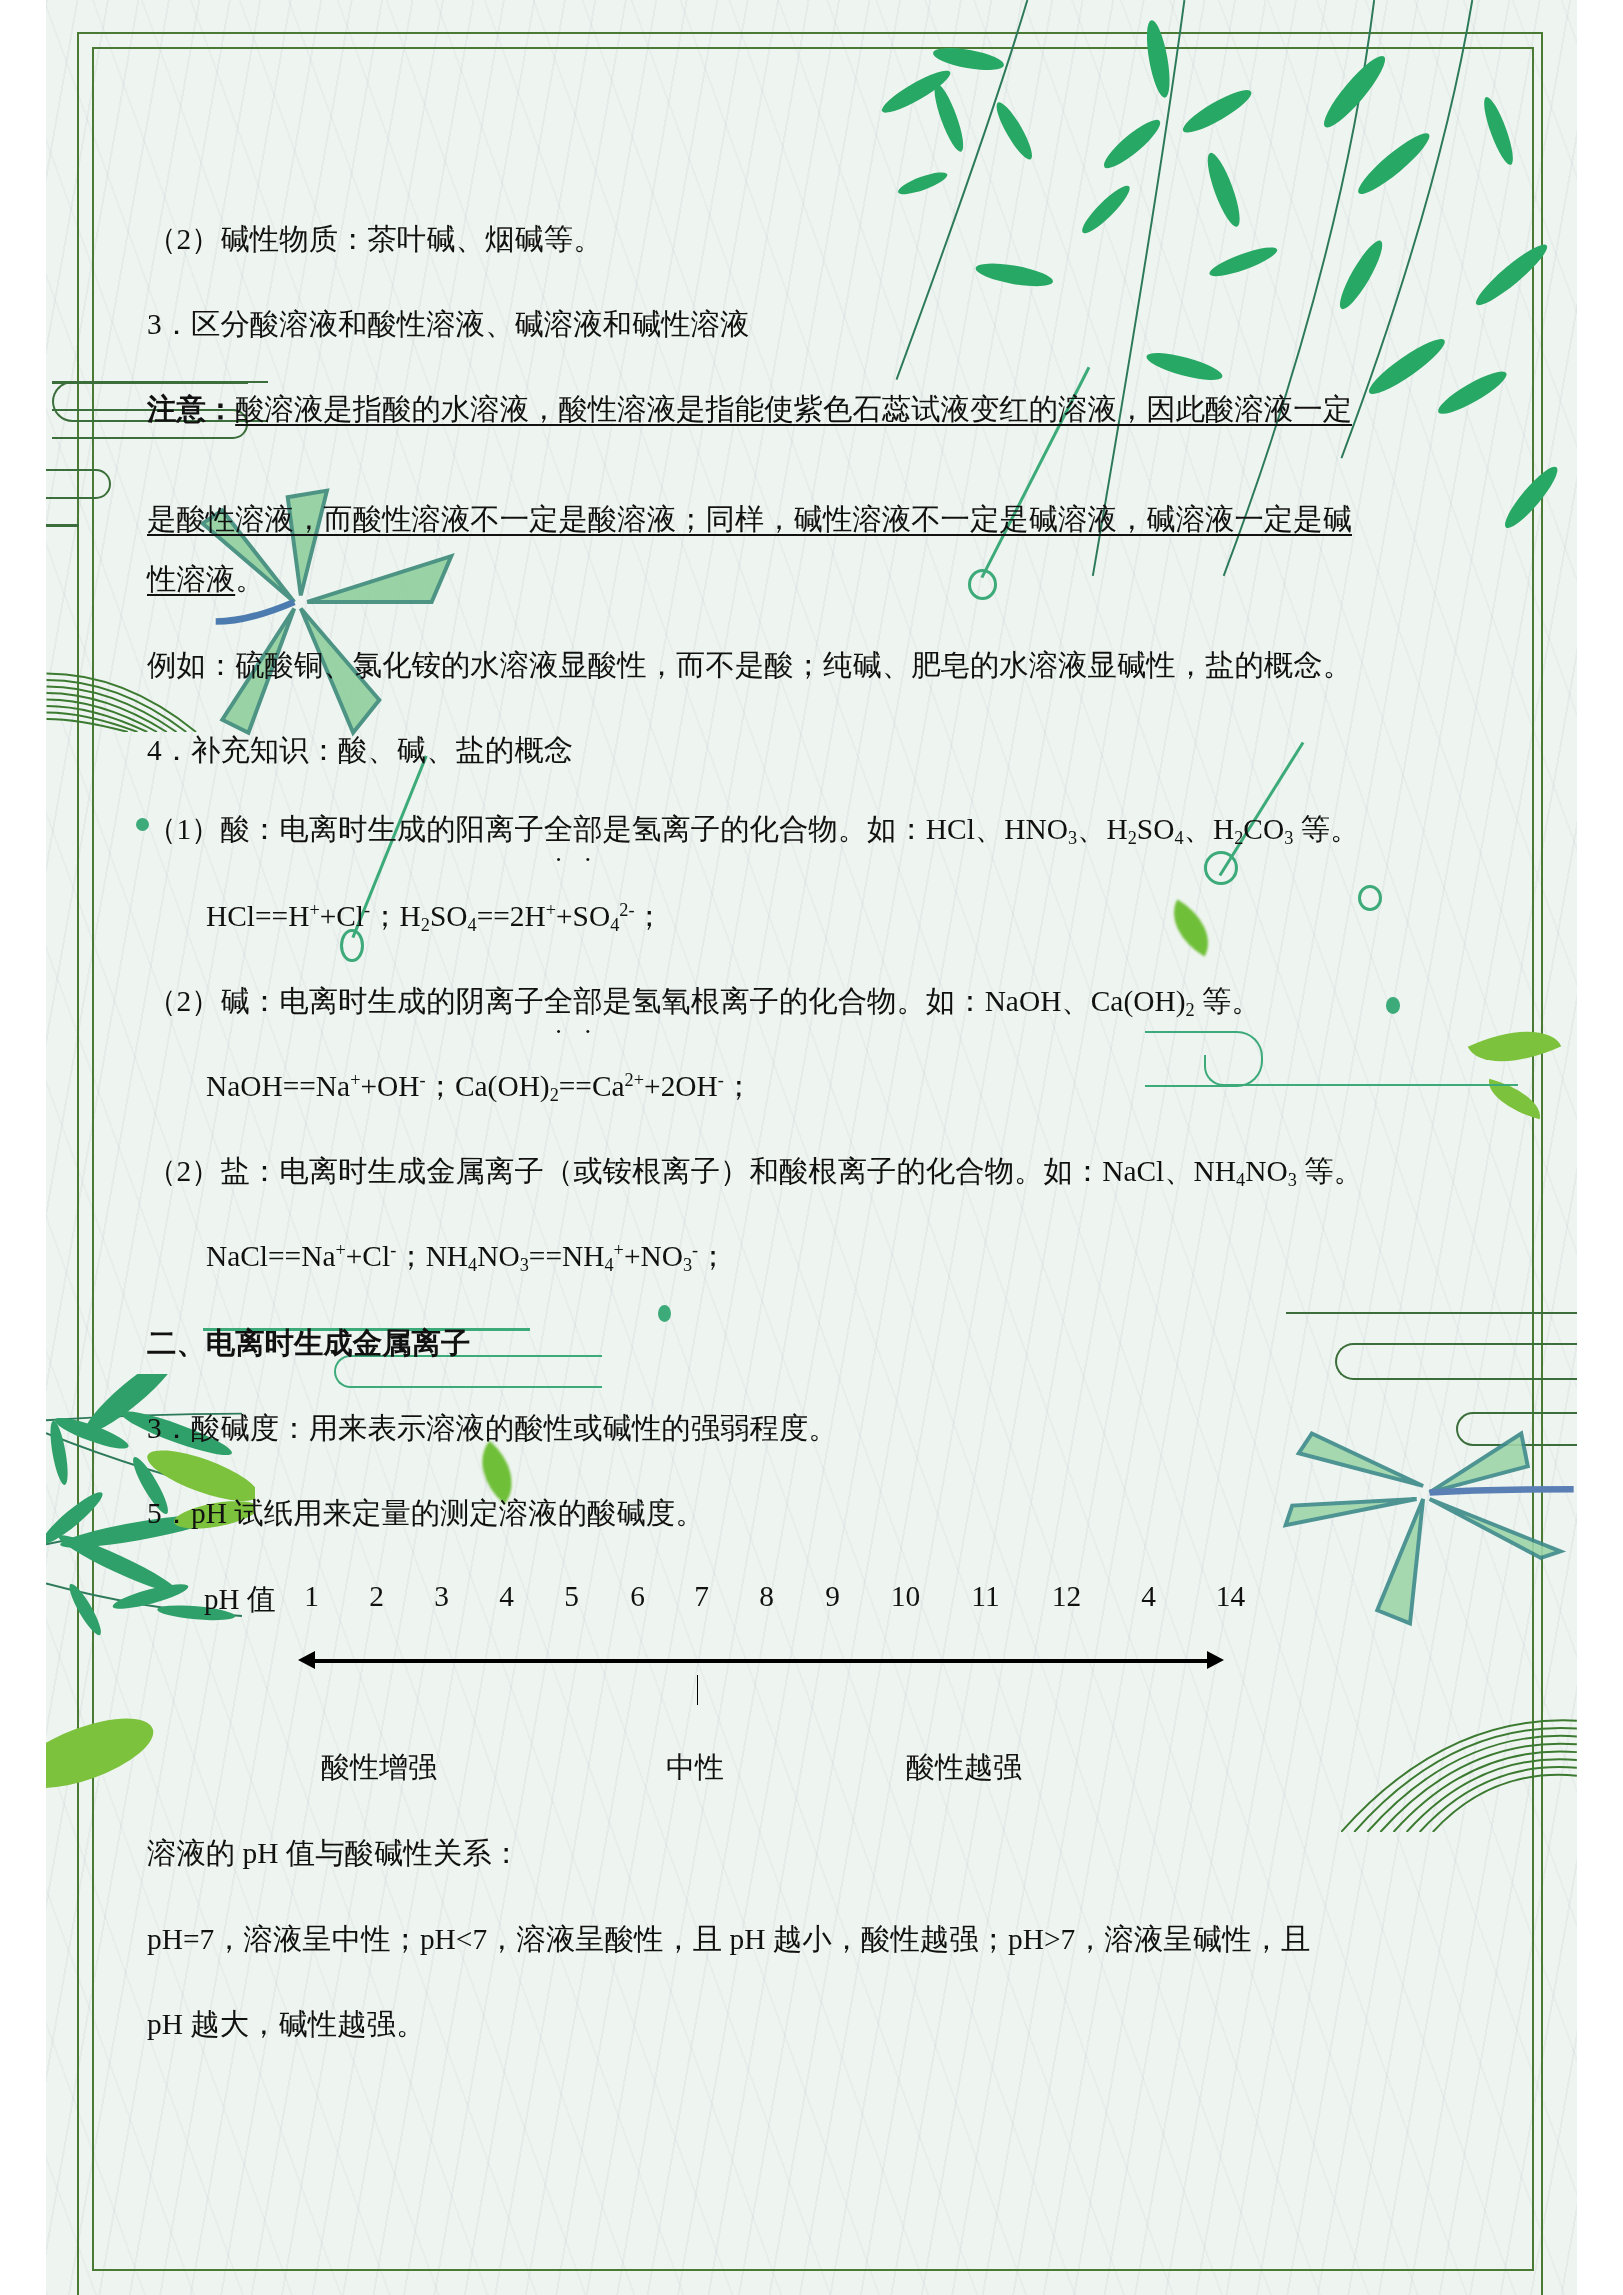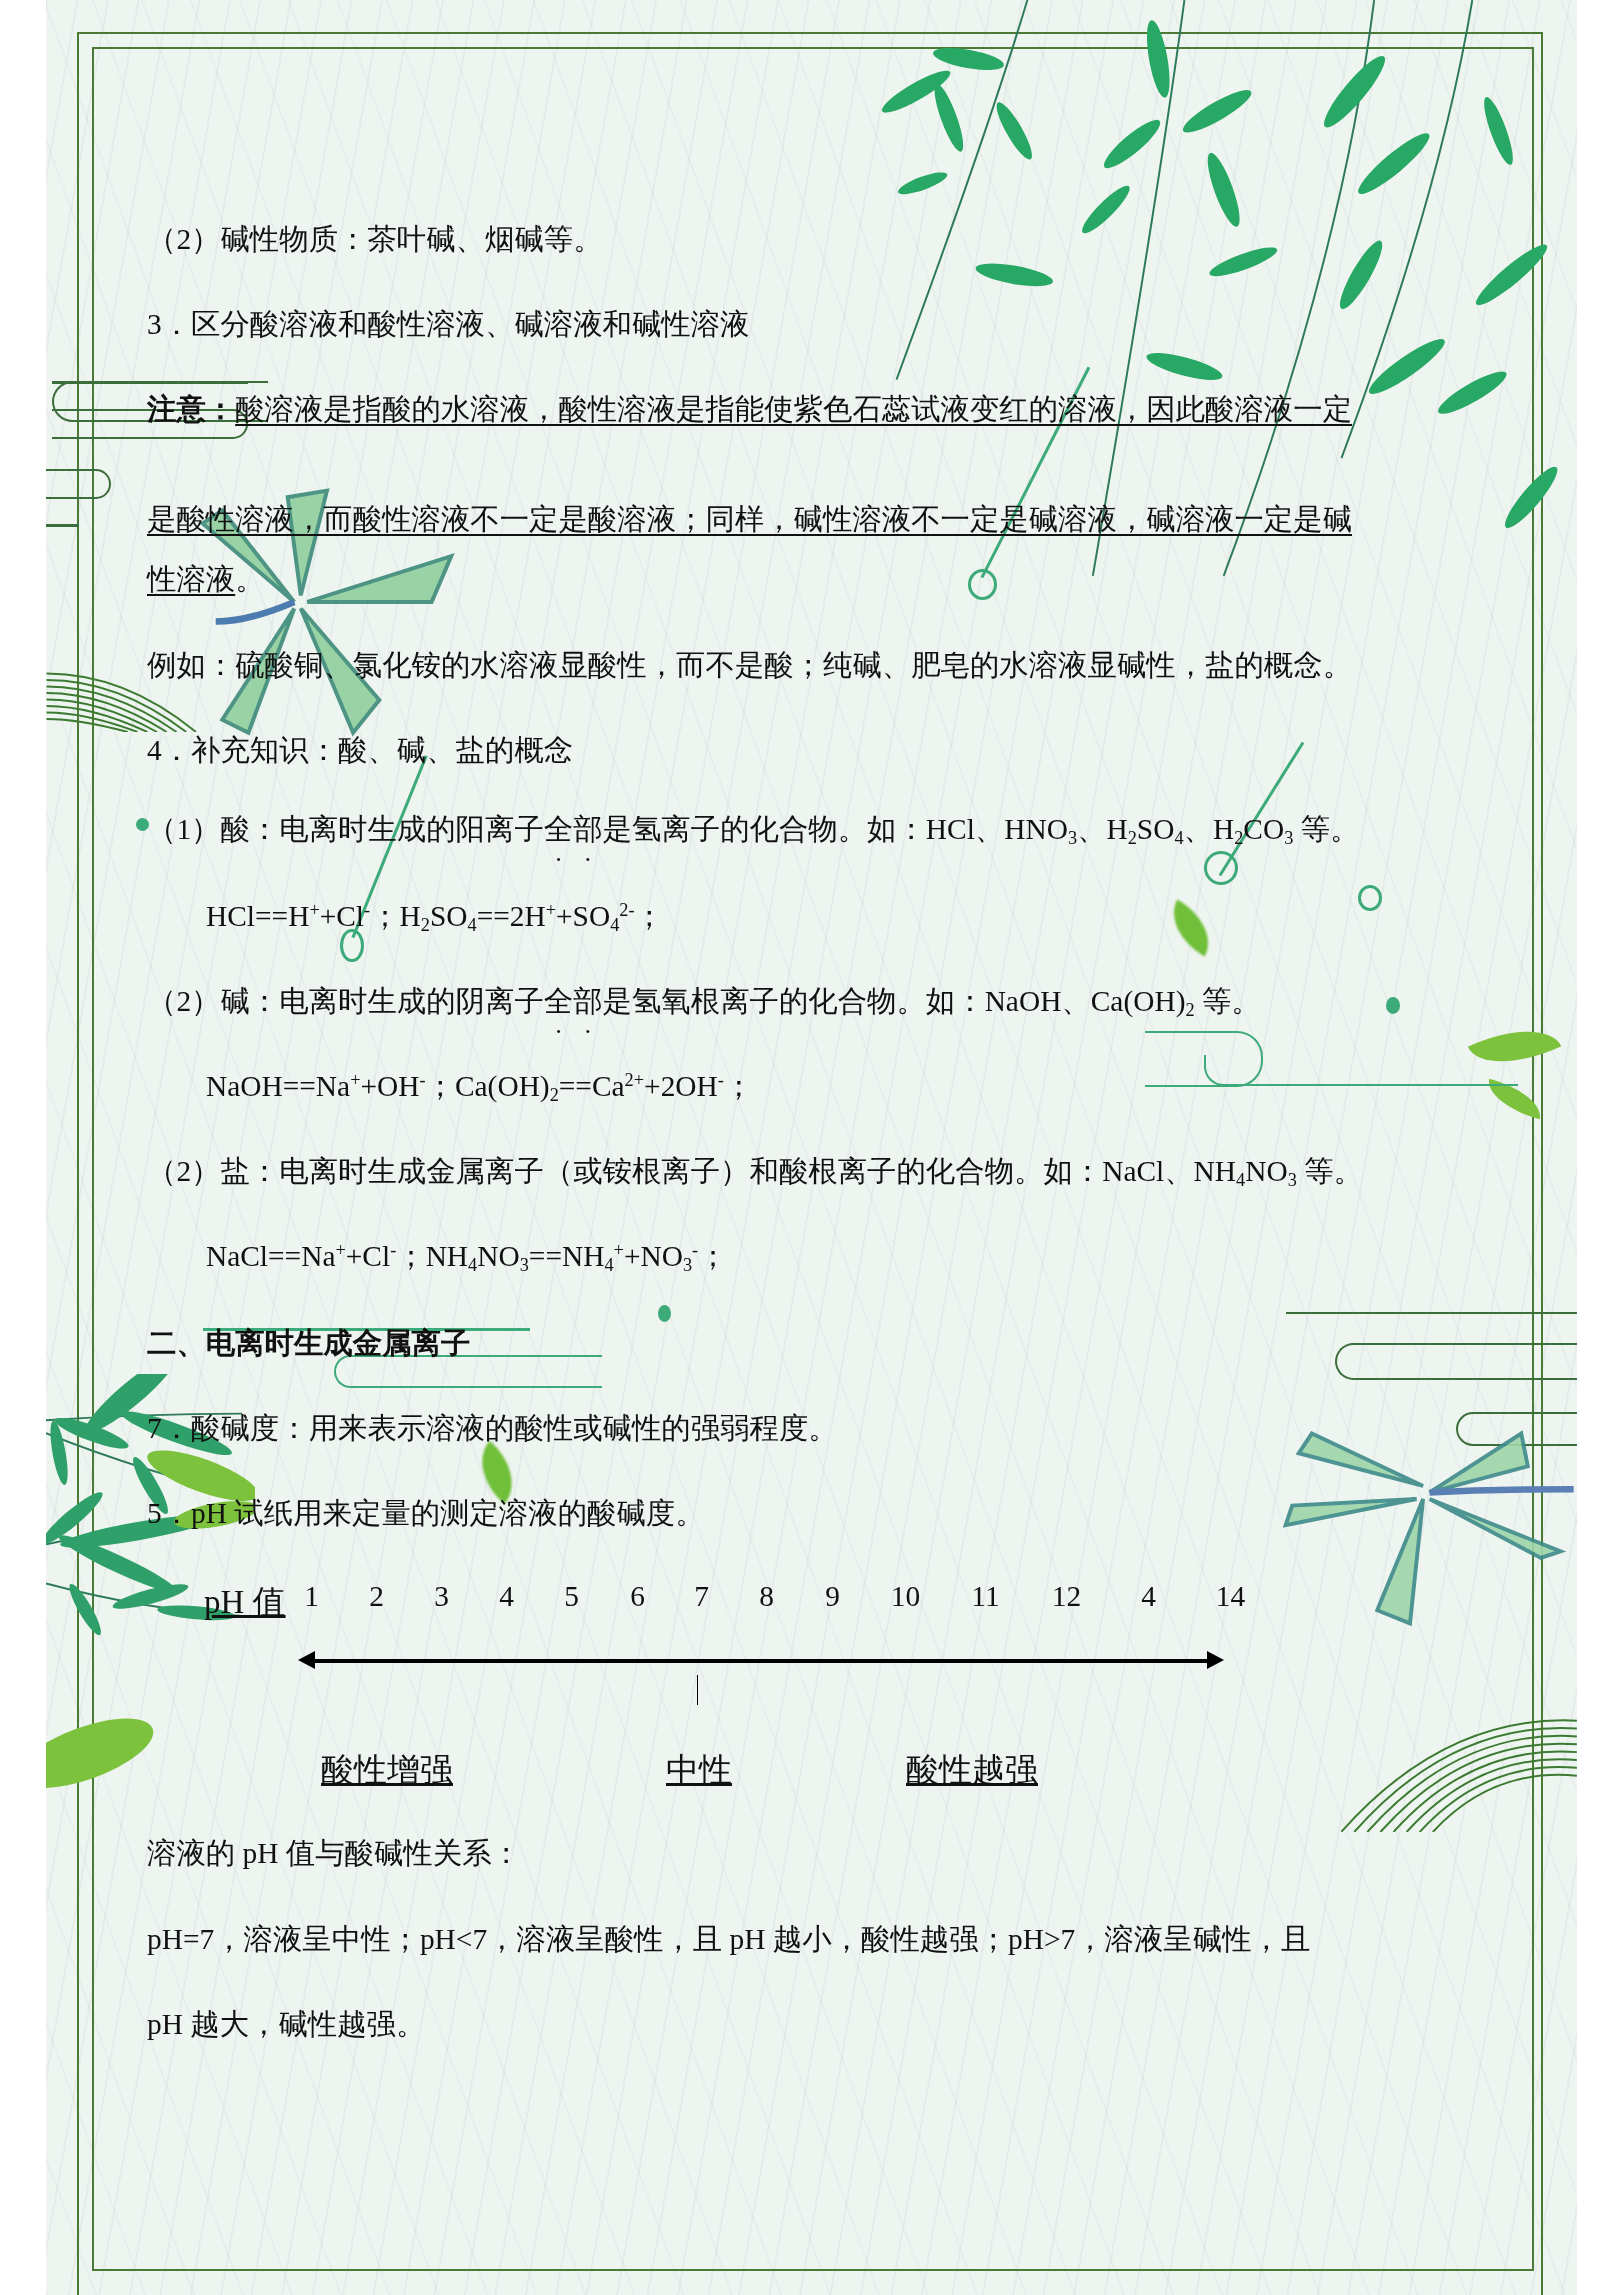--- a/index.html
+++ b/index.html
@@ -28,21 +28,21 @@
   }
   .indent { left: 59px; }
   .bold { font-weight: bold; }
   .ul { text-decoration: underline; text-decoration-thickness: 2px; text-underline-offset: 5.2px; }
   sub { font-size: 18.3px; vertical-align: -5.2px; line-height: 0; }
   sup { font-size: 18.3px; vertical-align: 10.5px; line-height: 0; }
   .dot-em { position: relative; }
   .dot-em::after { content: "·"; position: absolute; left: 50%; top: 27.5px; transform: translateX(-50%); font-size: 26px; }
 
   
-  .scale-label { position: absolute; font-size: 33px; white-space: nowrap; text-decoration: underline; }
+  .scale-label { position: absolute; font-size: 29px; white-space: nowrap; }
   .scale-num { position: absolute; font-size: 29.4px; text-align: center; width: 39px; }
   .arrow-line { position: absolute; height: 3.9px; background: #000; }
   .arrow-left, .arrow-right { position: absolute; width: 0; height: 0; border-top: 9.8px solid transparent; border-bottom: 9.8px solid transparent; }
   .arrow-left { border-right: 17px solid #000; }
   .arrow-right { border-left: 17px solid #000; }
   .tick { position: absolute; width: 1.3px; height: 30px; background: #000; }
 
   
   .deco { position: absolute; pointer-events: none; }
   .leaf { position: absolute; border-radius: 0 100% 0 100%; }
@@ -239,21 +239,21 @@
   </div>
 
   <div class="line" style="top:1153px">
     <span>（2）盐：电离时生成金属离子（或铵根离子）和酸根离子的化合物。如：NaCl、NH</span><sub>4</sub><span>NO</span><sub>3</sub><span> 等。</span>
   </div>
   <div class="line indent" style="top:1238px">
     <span>NaCl==Na</span><sup>+</sup><span>+Cl</span><sup>-</sup><span>；NH</span><sub>4</sub><span>NO</span><sub>3</sub><span>==NH</span><sub>4</sub><sup>+</sup><span>+NO</span><sub>3</sub><sup>-</sup><span>；</span>
   </div>
 
   <div class="line bold" style="top:1325px">二、电离时生成金属离子</div>
-  <div class="line" style="top:1410px">7．酸碱度：用来表示溶液的酸性或碱性的强弱程度。</div>
+  <div class="line" style="top:1410px">3．酸碱度：用来表示溶液的酸性或碱性的强弱程度。</div>
   <div class="line" style="top:1495px">5．pH 试纸用来定量的测定溶液的酸碱度。</div>
 </div>
 
 <div>
   <div class="scale-label" style="left:204px;top:1580px">pH 值</div>
   <div class="scale-num" style="left:292px;top:1580px">1</div>
   <div class="scale-num" style="left:357px;top:1580px">2</div>
   <div class="scale-num" style="left:422px;top:1580px">3</div>
   <div class="scale-num" style="left:487px;top:1580px">4</div>
   <div class="scale-num" style="left:552px;top:1580px">5</div>

